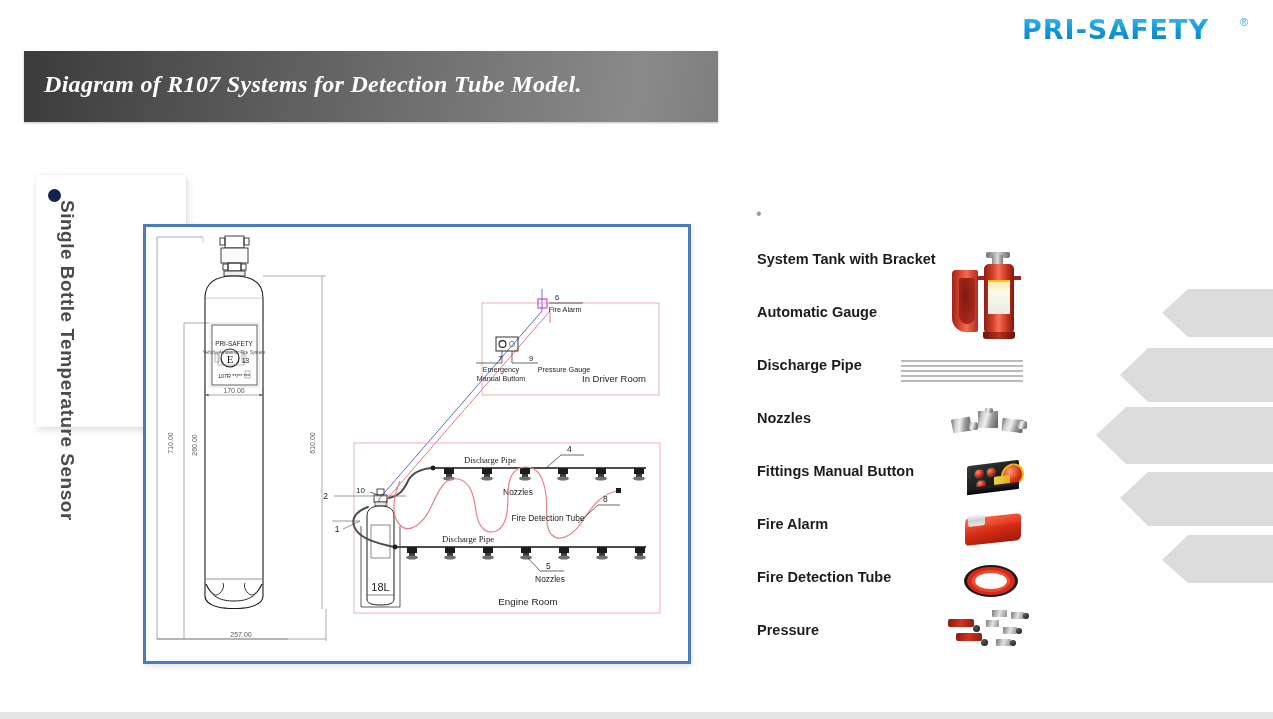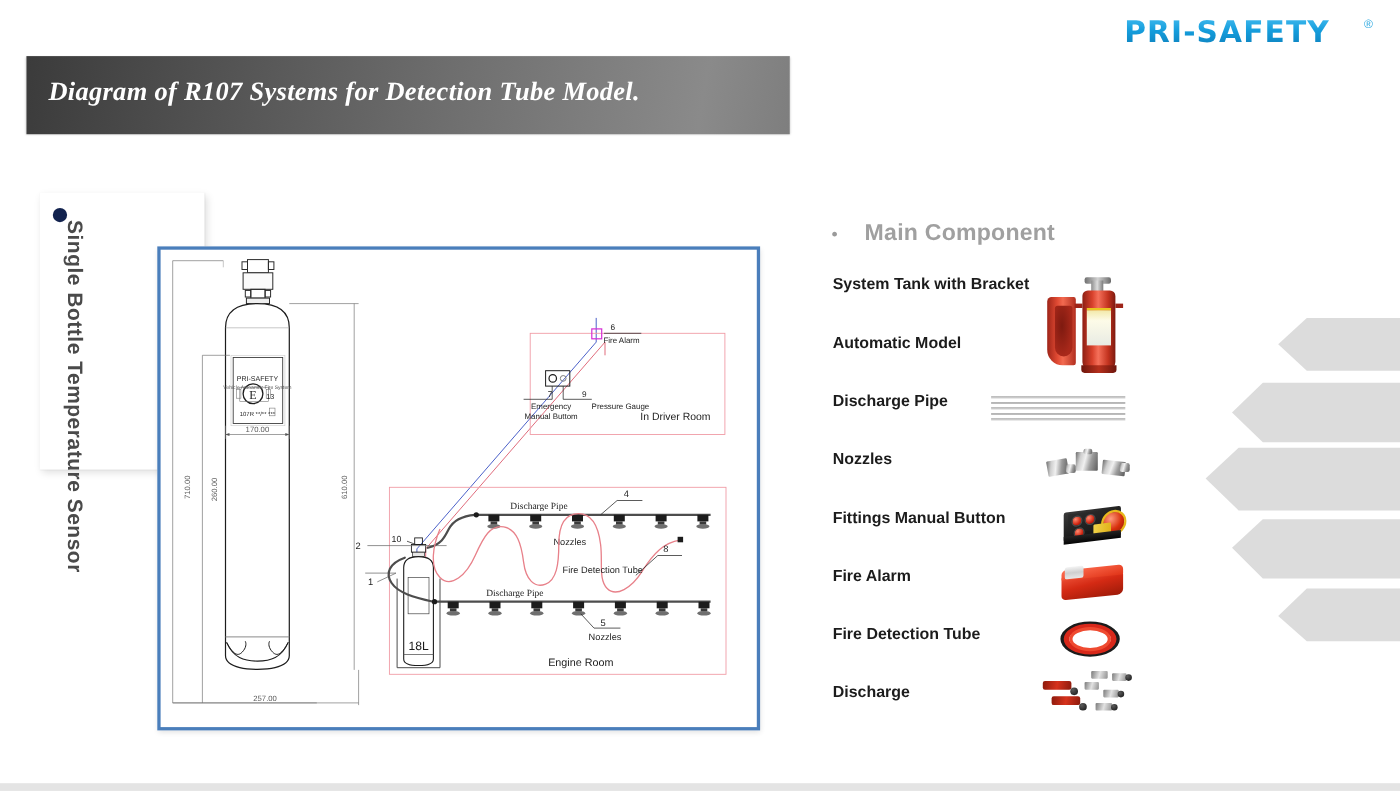--- a/index.html
+++ b/index.html
@@ -522,30 +522,29 @@
       <line x1="394" y1="344" x2="418" y2="344" stroke="#2a2a2a" stroke-width="0.7"></line>
       <text x="400" y="342" fill="#1c1c1c" font-family="Liberation Sans, sans-serif" font-size="8.5">5</text>
       <text x="404" y="355" fill="#1c1c1c" font-family="Liberation Sans, sans-serif" font-size="8.4" text-anchor="middle">Nozzles</text>
 
       <text x="382" y="378" fill="#1c1c1c" font-family="Liberation Sans, sans-serif" font-size="9.8" text-anchor="middle">Engine Room</text>
     </svg>
 
   </div>
 
   <div class="main-comp-bullet">•</div>
-  <div class="main-comp-title">Main Component</div>
 
   <div class="comp-item" style="top:251px">System Tank with Bracket</div>
-  <div class="comp-item" style="top:304px">Automatic Model</div>
+  <div class="comp-item" style="top:304px">Automatic Gauge</div>
   <div class="comp-item" style="top:357px">Discharge Pipe</div>
   <div class="comp-item" style="top:410px">Nozzles</div>
   <div class="comp-item" style="top:463px">Fittings Manual Button</div>
   <div class="comp-item" style="top:516px">Fire Alarm</div>
   <div class="comp-item" style="top:569px">Fire Detection Tube</div>
-  <div class="comp-item" style="top:622px">Discharge</div>
+  <div class="comp-item" style="top:622px">Pressure</div>
 
   <div class="prod" style="left:952px; top:252px; width:70px; height:90px;">
     <div class="bracket"></div>
     <div class="tank-valve"></div>
     <div class="tank-neck"></div>
     <div class="tank-fin" style="left:25px; top:24px;"></div>
     <div class="tank-fin" style="left:62px; top:24px;"></div>
     <div class="tank-body">
       <div class="tank-label"></div>
     </div>

